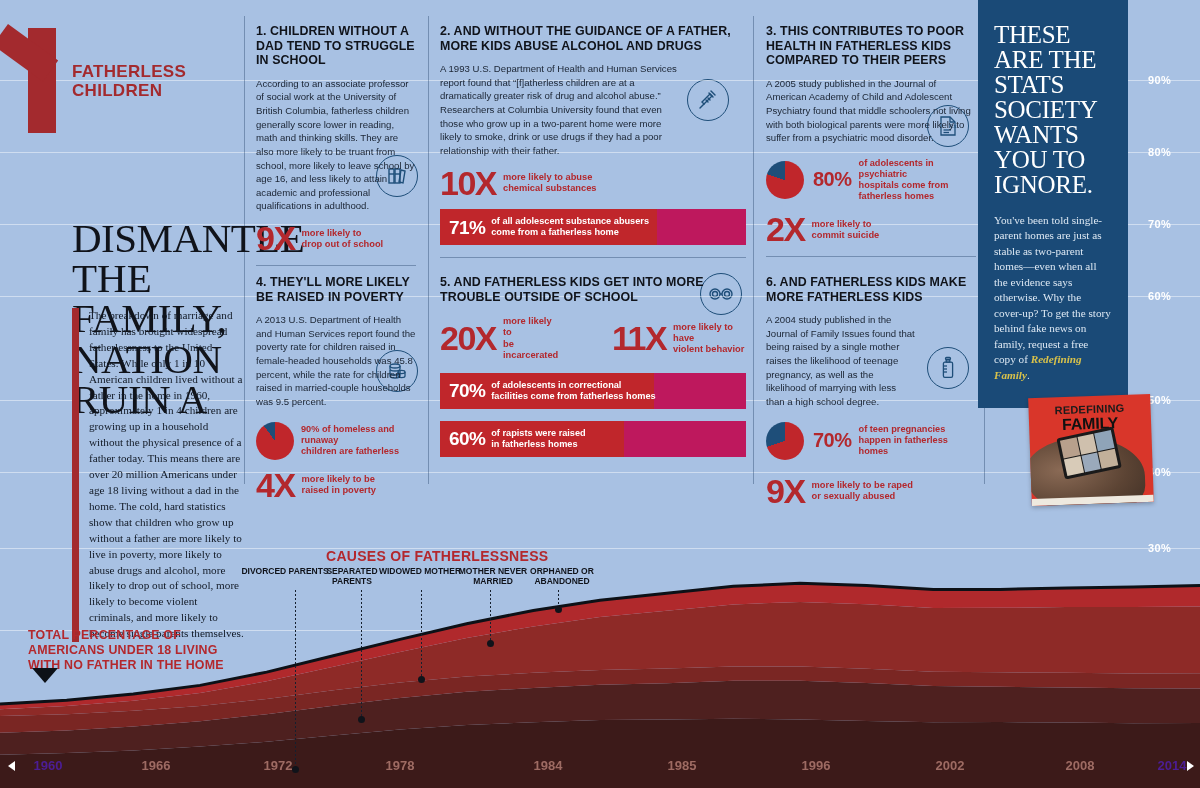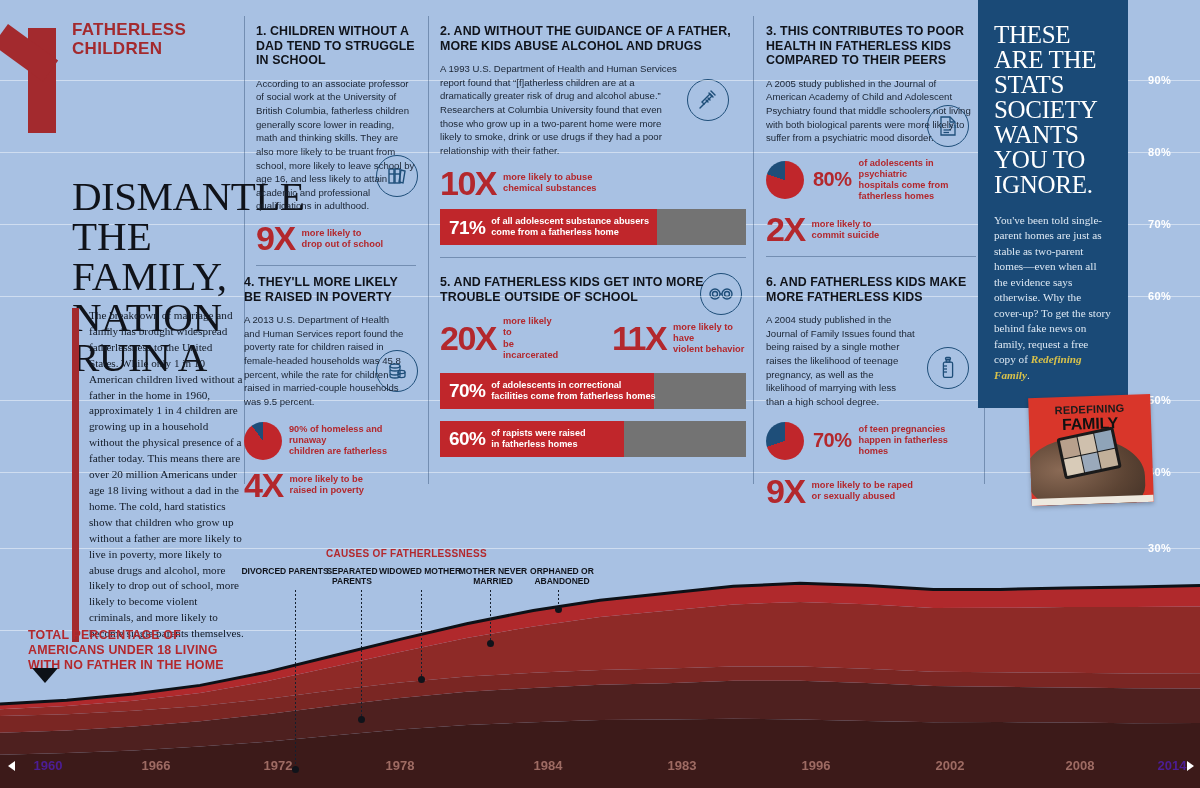--- a/index.html
+++ b/index.html
@@ -18,21 +18,21 @@
 
   
   .ribbon-flag { position: absolute; left: 28px; top: 28px; width: 28px; height: 105px; background: #a32a2e; z-index: 3; }
   .ribbon-tail { position: absolute; left: -20px; top: -4px; width: 62px; height: 26px; background: #a32a2e;
       transform: rotate(36deg); transform-origin: left top; z-index: 3; }
 
   
   .left-col { position: absolute; left: 72px; top: 20px; width: 170px; z-index: 5; }
   .kicker {
     color: #a32a2e; font-size: 17px; font-weight: bold; line-height: 1.12;
-    letter-spacing: 0.3px; text-transform: uppercase;
+    letter-spacing: 0.3px; text-transform: uppercase; margin-top: 42px;
   }
   .headline {
     margin-top: 118px;
     font-family: "Liberation Serif", serif;
     font-size: 41px; line-height: 0.98; color: #10131a; letter-spacing: -0.5px;
     width: 205px;
   }
   .headline .ln2 { letter-spacing: 0px; }
   .lede-wrap { position: absolute; left: 72px; top: 308px; width: 172px; display: flex; z-index: 5; }
   .lede-bar { width: 7px; background: #a32a2e; flex: 0 0 7px; margin-right: 10px; }
@@ -50,21 +50,21 @@
   }
   .sect-body { margin-top: 9px; font-size: 9.6px; line-height: 1.42; color: #1a2433; }
   .hr { height: 1px; background: rgba(30,60,100,0.38); margin: 12px 0 0 0; }
 
   
   .mult { display: flex; align-items: center; margin-top: 12px; }
   .mult .num { font-size: 34px; font-weight: bold; color: #b3282d; line-height: 0.82; letter-spacing: -1.5px; }
   .mult .txt { font-size: 9.3px; font-weight: bold; color: #b3282d; line-height: 1.2; margin-left: 7px; }
 
   
-  .pctbar { position: relative; margin-top: 12px; height: 36px; background: #737373; display: flex; align-items: center; overflow: hidden; }
+  .pctbar { position: relative; margin-top: 12px; height: 36px; background: #be185d; display: flex; align-items: center; overflow: hidden; }
   .pctbar .fill { position: absolute; left: 0; top: 0; bottom: 0; background: #c0262b; }
   .pctbar .inner { position: relative; display: flex; align-items: center; padding-left: 9px; z-index: 2; }
   .pctbar .bignum { font-size: 19px; font-weight: bold; color: #fff; line-height: 1; letter-spacing: -0.6px; }
   .pctbar .lbl { font-size: 9.2px; font-weight: bold; color: #fff; line-height: 1.22; margin-left: 6px; }
 
   
   .piestat { display: flex; align-items: center; margin-top: 13px; }
   .pie { width: 38px; height: 38px; border-radius: 50%; flex: 0 0 38px; }
   .piestat .pnum { font-size: 20px; font-weight: bold; color: #b3282d; margin-left: 9px; letter-spacing: -0.5px; }
   .piestat .ptxt { font-size: 9.2px; font-weight: bold; color: #b3282d; line-height: 1.2; margin-left: 7px; }
@@ -88,21 +88,21 @@
      radial-gradient(ellipse at 30% 40%, #8a6a55 0%, #5c4434 55%, #3a2b22 100%); border-radius: 46% 54% 40% 60%; }
   .mag-tab { position: absolute; left: 30px; top: 36px; width: 58px; height: 42px; background: #1a1a1a;
      transform: rotate(-10deg); border-radius: 3px; padding: 3px; }
   .mag-grid { width: 100%; height: 100%; display: grid; grid-template-columns: repeat(3,1fr); grid-template-rows: repeat(2,1fr); gap: 1px; }
   .mag-grid i { display: block; }
   .mag-strip { position: absolute; left: 0; right: 0; bottom: 0; height: 7px; background: #eee9df; }
 
   
   .chart { position: absolute; left: 0; bottom: 0; width: 1200px; height: 300px; z-index: 2; }
   .chart svg { display: block; }
-  .chart-title { position: absolute; left: 326px; top: 548px; color: #b3282d; font-size: 10px; font-weight: bold; letter-spacing: 0.3px; z-index: 8; }
+  .chart-title { position: absolute; left: 326px; top: 548px; color: #b3282d; font-size: 14px; font-weight: bold; letter-spacing: 0.3px; z-index: 8; }
   .cause { position: absolute; z-index: 8; text-align: center; color: #10131a; font-size: 8.5px; font-weight: bold; line-height: 1.2; text-transform: uppercase; }
   .cause-line { position: absolute; width: 1px; z-index: 7;
      background-image: linear-gradient(to bottom, #15202e 50%, rgba(0,0,0,0) 0%);
      background-size: 1px 4px; background-repeat: repeat-y; }
   .cause-dot { position: absolute; width: 7px; height: 7px; border-radius: 50%; background: #10131a; z-index: 8; }
   .total-label { position: absolute; left: 28px; top: 628px; width: 200px; color: #b3282d; font-size: 12.4px; font-weight: bold; line-height: 1.2; letter-spacing: 0.2px; z-index: 8; }
   .total-tri { position: absolute; left: 32px; top: 668px; width: 0; height: 0;
      border-left: 13px solid transparent; border-right: 13px solid transparent; border-top: 15px solid #0d1117; z-index: 8; }
   .xaxis { position: absolute; left: 0; bottom: 0; width: 1200px; height: 48px; z-index: 9; }
   .xtick { position: absolute; bottom: 15px; color: #9e6b63; font-size: 13px; font-weight: bold; transform: translateX(-50%); white-space: nowrap; }
@@ -172,21 +172,21 @@
   <div class="icon-circle" style="left:376px; top:155px; width:42px; height:42px;">
     <svg width="24" height="24" viewBox="0 0 24 24" fill="none" stroke="#1e4e79" stroke-width="1.4">
       <rect x="4" y="5" width="5" height="14"></rect>
         <rect x="10" y="5" width="5" height="14"></rect>
       <path d="M16 6l4 1-2 12-4-1z"></path>
         <line x1="4" y1="10" x2="9" y2="10"></line>
         <line x1="10" y1="10" x2="15" y2="10"></line>
     </svg>
   </div>
 
-  <div class="col" style="left:244px; top:275px; width:160px;">
+  <div class="col" style="left:256px; top:275px; width:160px;">
     <div class="sect-title">4. THEY'LL MORE LIKELY BE RAISED IN POVERTY</div>
     <div class="sect-body">A 2013 U.S. Department of Health and Human Services report found the poverty rate for children raised in female-headed households was 45.8 percent, while the rate for children raised in married-couple households was 9.5 percent.</div>
     <div class="piestat">
       <div class="pie" style="background: conic-gradient(from 0deg, #c0262b 0% 90%, #1e4e79 90% 100%);"></div>
       <span class="ptxt" style="white-space:pre-line">90% of homeless and runaway
 children are fatherless</span>
     </div>
     <div class="mult" style="">
       <span class="num">4X</span>
       <span class="txt" style="white-space:pre-line">more likely to be
@@ -387,21 +387,21 @@
   <div class="total-label">TOTAL PERCENTAGE OF AMERICANS UNDER 18 LIVING WITH NO FATHER IN THE HOME</div>
   <div class="total-tri"></div>
 
   <div class="xaxis">
     <div class="arrow-l"></div>
     <div class="xtick edge" style="left:48px;">1960</div>
     <div class="xtick" style="left:156px;">1966</div>
     <div class="xtick" style="left:278px;">1972</div>
     <div class="xtick" style="left:400px;margin-top:32px;">1978</div>
     <div class="xtick" style="left:548px;">1984</div>
-    <div class="xtick" style="left:682px;">1983</div>
+    <div class="xtick" style="left:682px;">1985</div>
     <div class="xtick" style="left:816px;">1996</div>
     <div class="xtick" style="left:950px;">2002</div>
     <div class="xtick" style="left:1080px;">2008</div>
     <div class="xtick edge" style="left:1172px;">2014</div>
     <div class="arrow-r"></div>
   </div>
 
 </div>
 
 </body></html>

